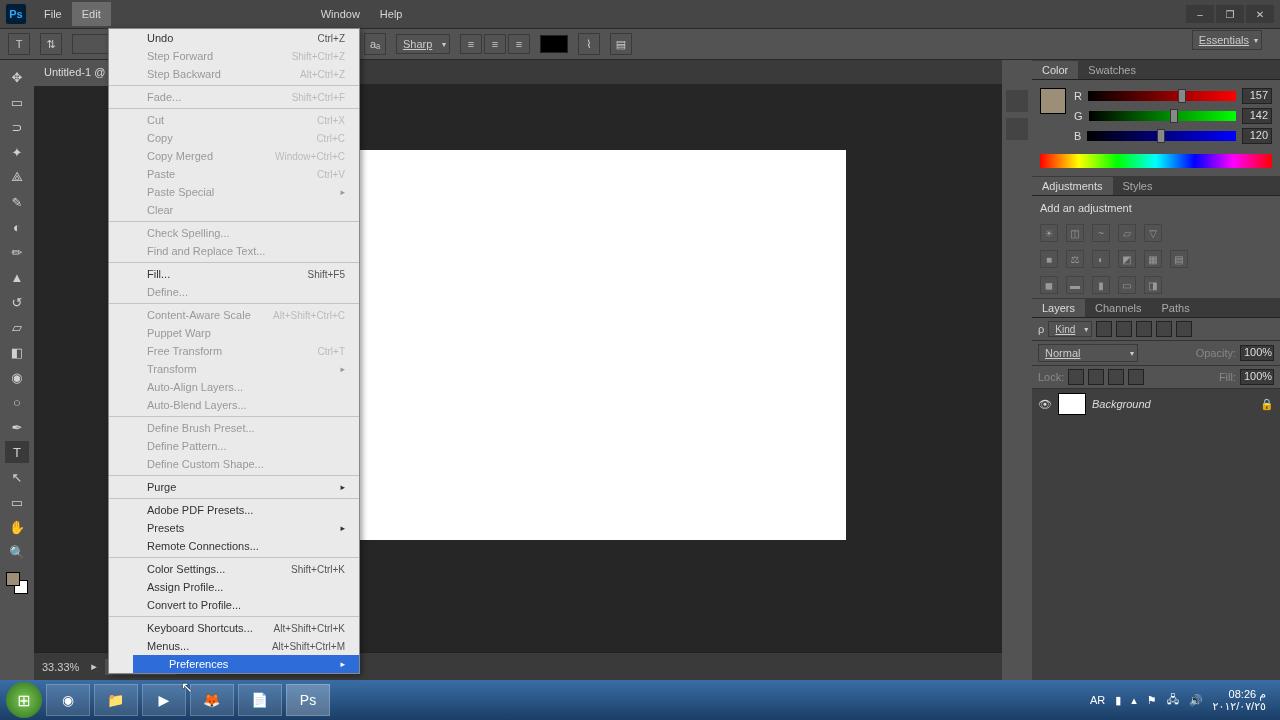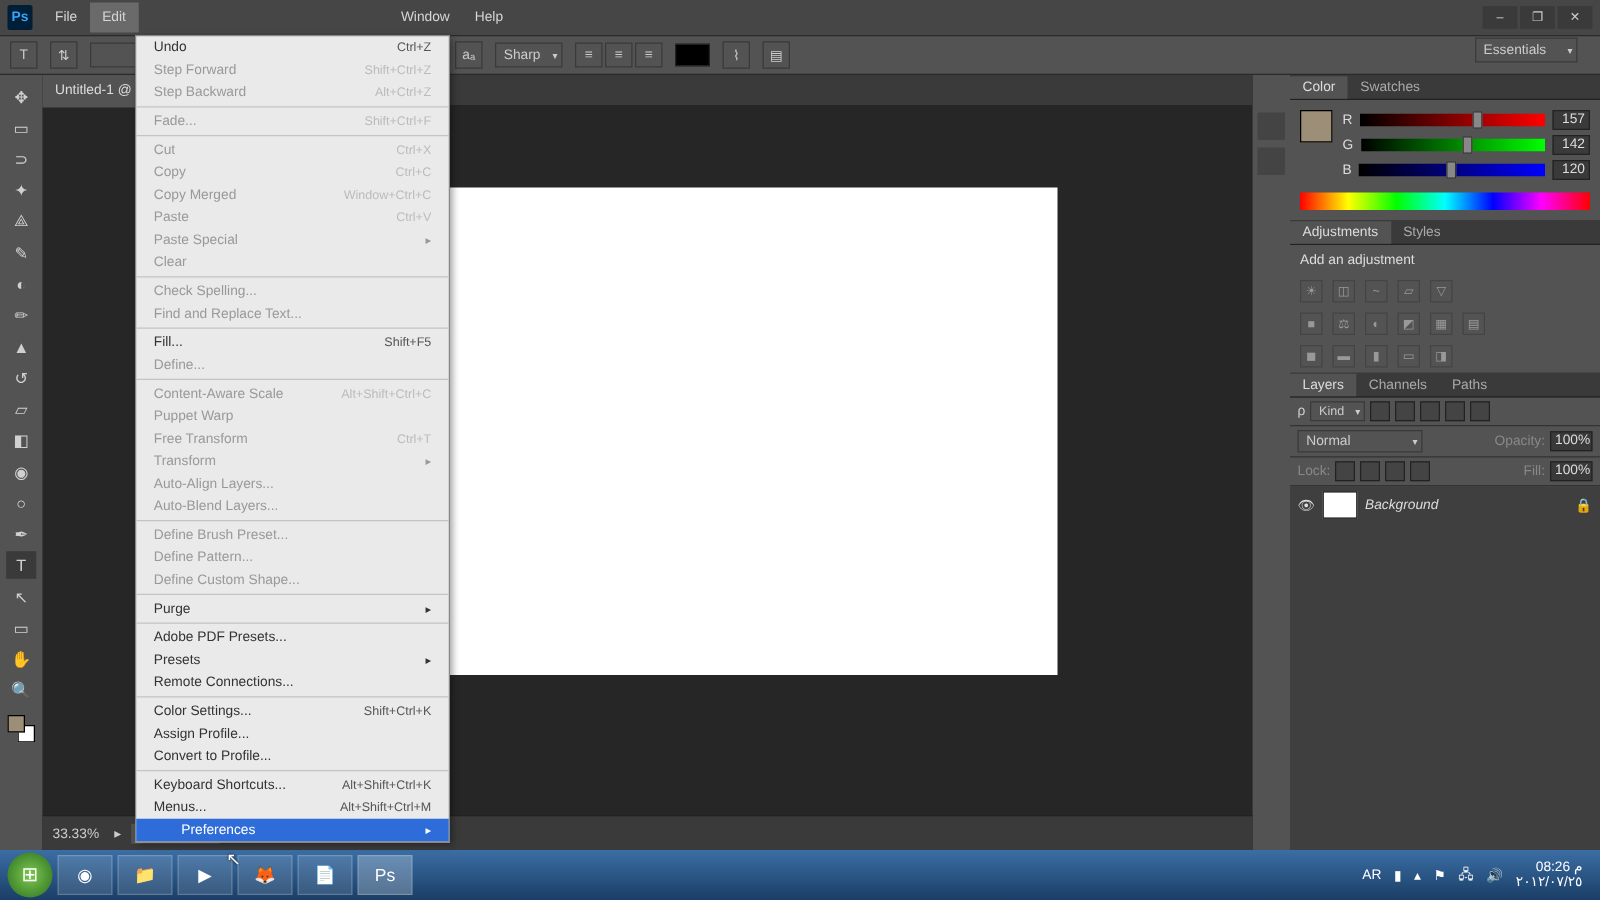--- a/index.html
+++ b/index.html
@@ -6,21 +6,21 @@
 body { width:1280px; height:720px; background:#000; overflow:hidden; position:relative; }
 .app { width:1280px; height:680px; background:#464646; display:flex; flex-direction:column; position:relative; }
 .menubar { height:28px; background:#464646; display:flex; align-items:center; padding:0 6px; color:#d6d6d6; }
 .ps-logo { width:20px; height:20px; background:#001e36; color:#31a8ff; display:flex; align-items:center; justify-content:center; font-weight:bold; font-size:11px; margin-right:8px; border-radius:2px; }
 .menu-item { padding:6px 10px; cursor:default; }
 .menu-item.active { background:#6a6a6a; }
 .winctrls { margin-left:auto; display:flex; gap:2px; }
 .winbtn { width:28px; height:18px; background:#3a3a3a; display:flex; align-items:center; justify-content:center; color:#ccc; font-size:10px; }
 .optbar { height:32px; background:#535353; border-top:1px solid #2a2a2a; border-bottom:1px solid #2a2a2a; display:flex; align-items:center; padding:0 8px; gap:10px; color:#ccc; }
 .optbtn { width:22px; height:22px; background:#535353; border:1px solid #3a3a3a; display:flex; align-items:center; justify-content:center; }
-.dropdown { height:20px; background:#535353; border:1px solid #3a3a3a; padding:0 24px 0 6px; display:flex; align-items:center; position:relative; }
+.dropdown { height:20px; background:#535353; border:1px solid #3a3a3a; padding:0 12px 0 6px; display:flex; align-items:center; position:relative;text-decoration:underline; }
 .dropdown::after { content:"▾"; position:absolute; right:3px; font-size:8px; }
 .essentials { position:absolute; right:18px; top:30px; }
 .main { flex:1; display:flex; position:relative; overflow:hidden; }
 .toolbar { width:34px; background:#535353; display:flex; flex-direction:column; align-items:center; padding-top:6px; gap:3px; }
 .tool { width:24px; height:22px; display:flex; align-items:center; justify-content:center; color:#d0d0d0; font-size:13px; }
 .tool.sel { background:#3a3a3a; }
 .fgswatch { width:22px; height:22px; position:relative; margin-top:6px; }
 .fgswatch .fg, .fgswatch .bg { width:14px; height:14px; border:1px solid #000; position:absolute; }
 .fgswatch .fg { background:#9d8e78; top:0; left:0; z-index:2; }
 .fgswatch .bg { background:#fff; bottom:0; right:0; }
@@ -48,21 +48,21 @@
 .adjrow { display:flex; gap:8px; padding:4px 8px; color:#999; }
 .adjrow span { width:18px; height:18px; display:flex; align-items:center; justify-content:center; border:1px solid #444; font-size:10px; }
 .layerbar { display:flex; align-items:center; gap:4px; padding:3px 6px; color:#ccc; border-bottom:1px solid #333; }
 .smallbox { width:16px; height:16px; background:#444; border:1px solid #222; }
 .layerrow { display:flex; align-items:center; padding:4px 6px; gap:6px; color:#ddd; }
 .layerthumb { width:28px; height:22px; background:#fff; border:1px solid #000; }
 .layerrow .eye { width:14px; }
 .layerrow .lock { margin-left:auto; color:#999; }
 .layerlist { flex:1; background:#3f3f3f; }
 .editmenu { position:absolute; left:108px; top:28px; width:252px; background:#eaeaea; border:1px solid #888; box-shadow:2px 2px 6px rgba(0,0,0,.4); z-index:100; color:#333; }
-.mi { display:flex; padding:3px 14px; align-items:center; }
+.mi { display:flex; padding:3px 14px; align-items:center;margin-left:24px; }
 .mi .lbl { flex:1; }
 .mi .sc { color:#555; font-size:10px; }
 .mi.dis { color:#999; }
 .mi.dis .sc { color:#bbb; }
 .mi.sub::after { content:"▸"; font-size:9px; margin-left:6px; }
 .mi.hl { background:#2e6dd9; color:#fff;padding-left:36px; }
 .msep { height:1px; background:#c4c4c4; margin:2px 0; }
 .cursor { position:absolute; left:181px; top:679px; z-index:200; font-size:14px; color:#fff; text-shadow:0 0 2px #000; pointer-events:none; }
 .taskbar { position:absolute; bottom:0; left:0; width:1280px; height:40px; background:linear-gradient(#3b6ea5,#1a3e66); display:flex; align-items:center; padding:0 6px; gap:4px; }
 .startorb { width:36px; height:36px; border-radius:50%; background:radial-gradient(#7ec850,#2a6e1f); display:flex; align-items:center; justify-content:center; color:#fff; font-size:16px; }

